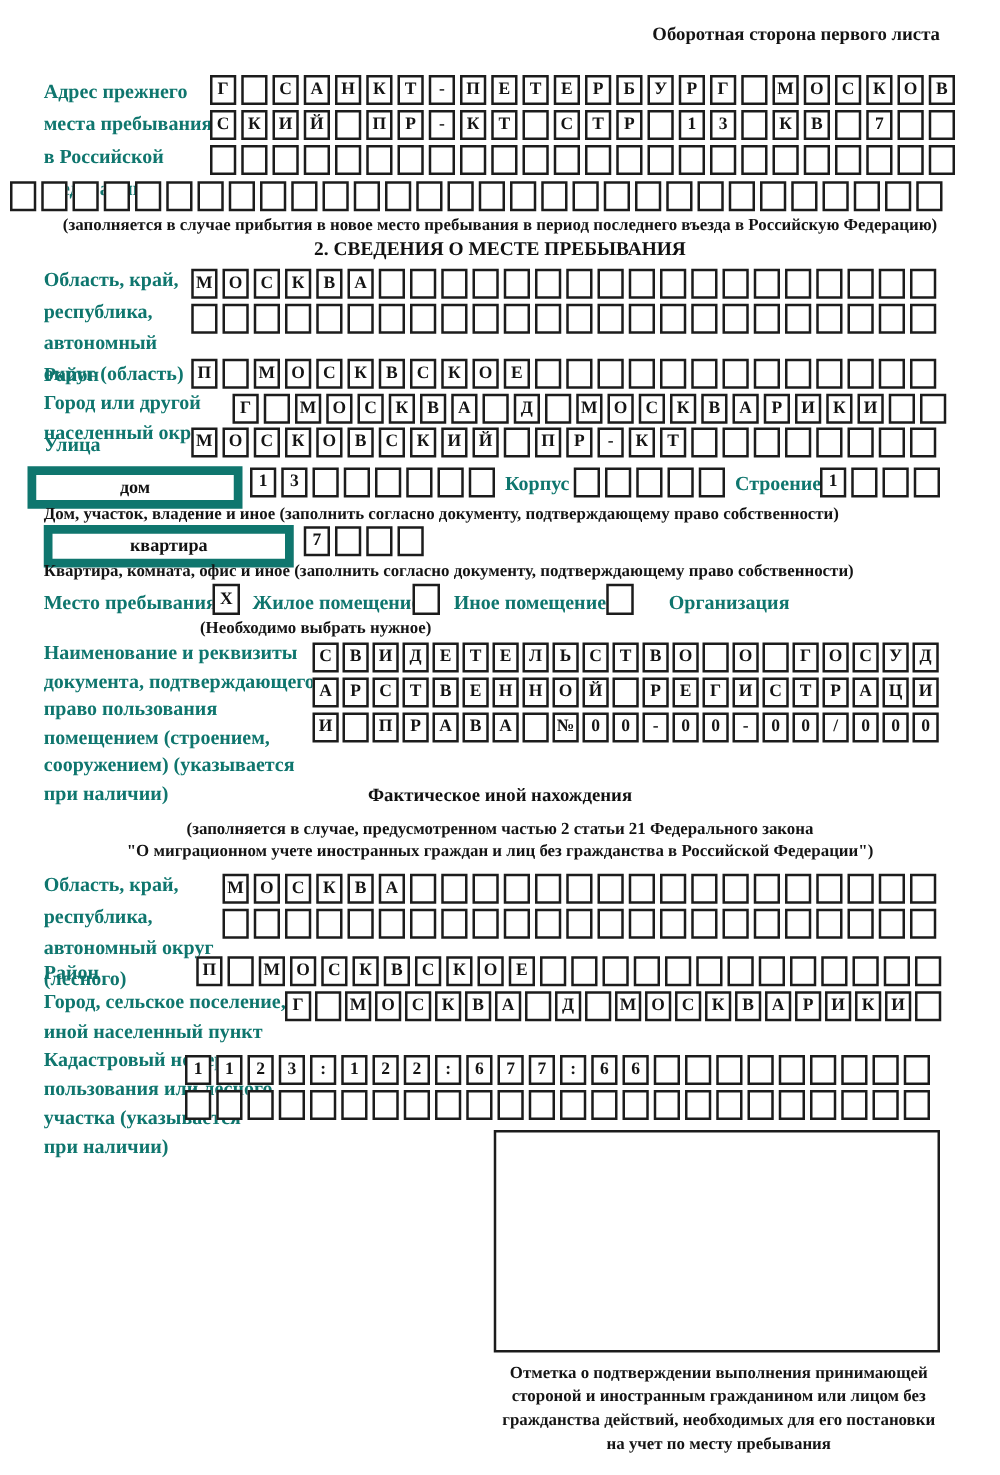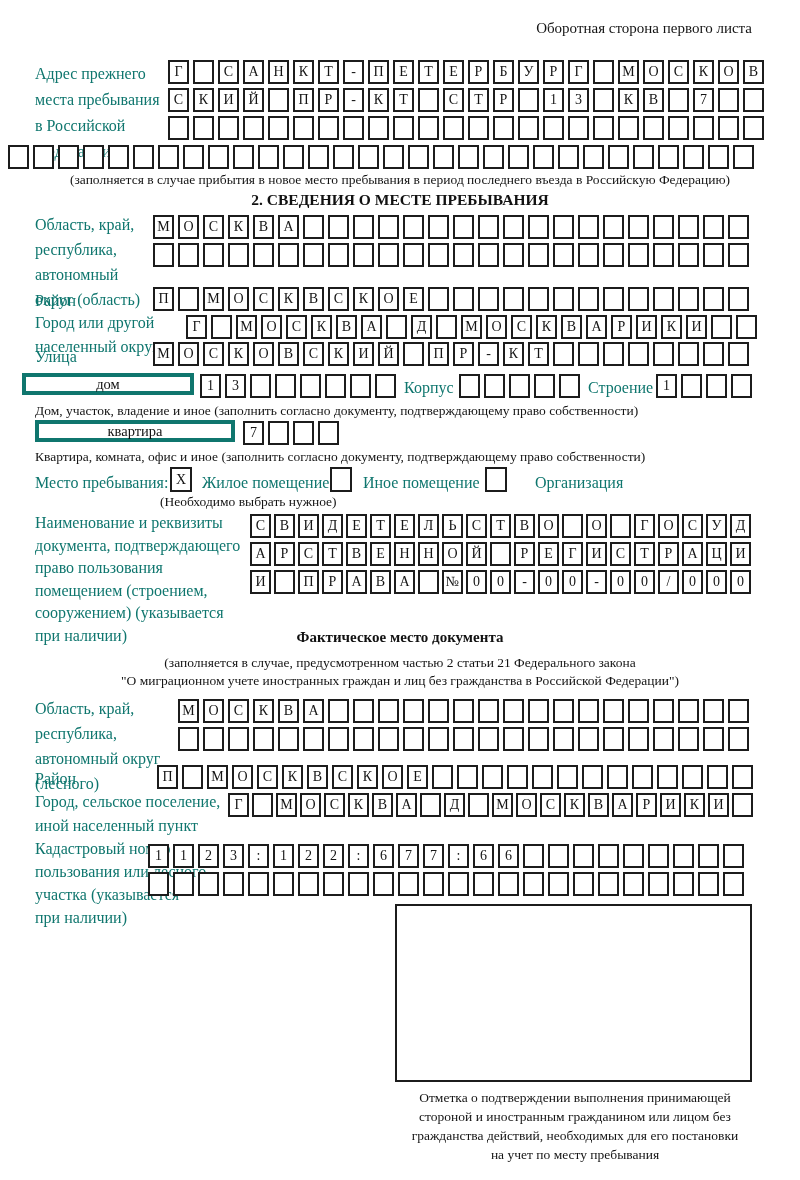--- a/index.html
+++ b/index.html
@@ -1,34 +1,34 @@
 <!DOCTYPE html>
 <html><head>
 <meta charset="utf-8">
 <style>
   html,body { margin:0; padding:0; background:#fff; }
   .page {
     position:relative; width:800px; height:1180px; background:#ffffff;
     font-family:"Liberation Serif","DejaVu Serif",serif; color:#111;
     overflow:hidden;
   }
-  .abs { position:absolute; }
+  .abs { position:absolute;font-weight:bold; }
   .lbl { font-size:16px; line-height:25px; color:#0f766e; }
   .cap { font-size:13.5px; color:#141414; }
   .center { text-align:center; }
   .cells { display:flex; gap:4px; }
   .cells.g3 { gap:3px; }
   .cell {
     width:21px; height:24px; box-sizing:border-box;
     border:2px solid #1c1c1c; background:#fff;
     display:flex; align-items:center; justify-content:center;
     font-size:14px; color:#141414; flex:0 0 auto;
   }
   .fieldbox {
-    box-sizing:border-box; border:4px solid #0f766e; height:22px;
+    box-sizing:border-box; border:7px solid #0f766e; height:34px;
     display:flex; align-items:center; justify-content:center;
     font-size:14.5px; background:#fff;
   }
   .checkbox {
     width:22px; height:25px; box-sizing:border-box; border:2px solid #1c1c1c;
     display:flex; align-items:center; justify-content:center; font-size:14px;
     background:#fff;
   }
   .bigbox { box-sizing:border-box; border:2px solid #1c1c1c; background:#fff; }
   .title { font-size:15.5px; font-weight:bold; color:#111; }
@@ -422,21 +422,21 @@
       <span class="cell">0</span>
       <span class="cell">-</span>
       <span class="cell">0</span>
       <span class="cell">0</span>
       <span class="cell">/</span>
       <span class="cell">0</span>
       <span class="cell">0</span>
       <span class="cell">0</span>
     </div>
 
-  <div class="abs title center" style="left:0; top:629px; width:800px; font-size:15px;">Фактическое место документа</div>
+  <div class="abs title center" style="left:0; top:629px; width:800px; font-size:15px;">Фактическое иной нахождения</div>
   <div class="abs cap center" style="left:0; top:655px; width:800px;">(заполняется в случае, предусмотренном частью 2 статьи 21 Федерального закона</div>
   <div class="abs cap center" style="left:0; top:673px; width:800px;">"О миграционном учете иностранных граждан и лиц без гражданства в Российской Федерации")</div>
 
   <div class="abs lbl" style="left:35px; top:696px;">
       <div>Область, край,</div>
       <div>республика,</div>
       <div>автономный округ</div>
       <div>(лесного)</div>
     </div>
   <div class="abs cells" style="left:178px; top:699px;">

